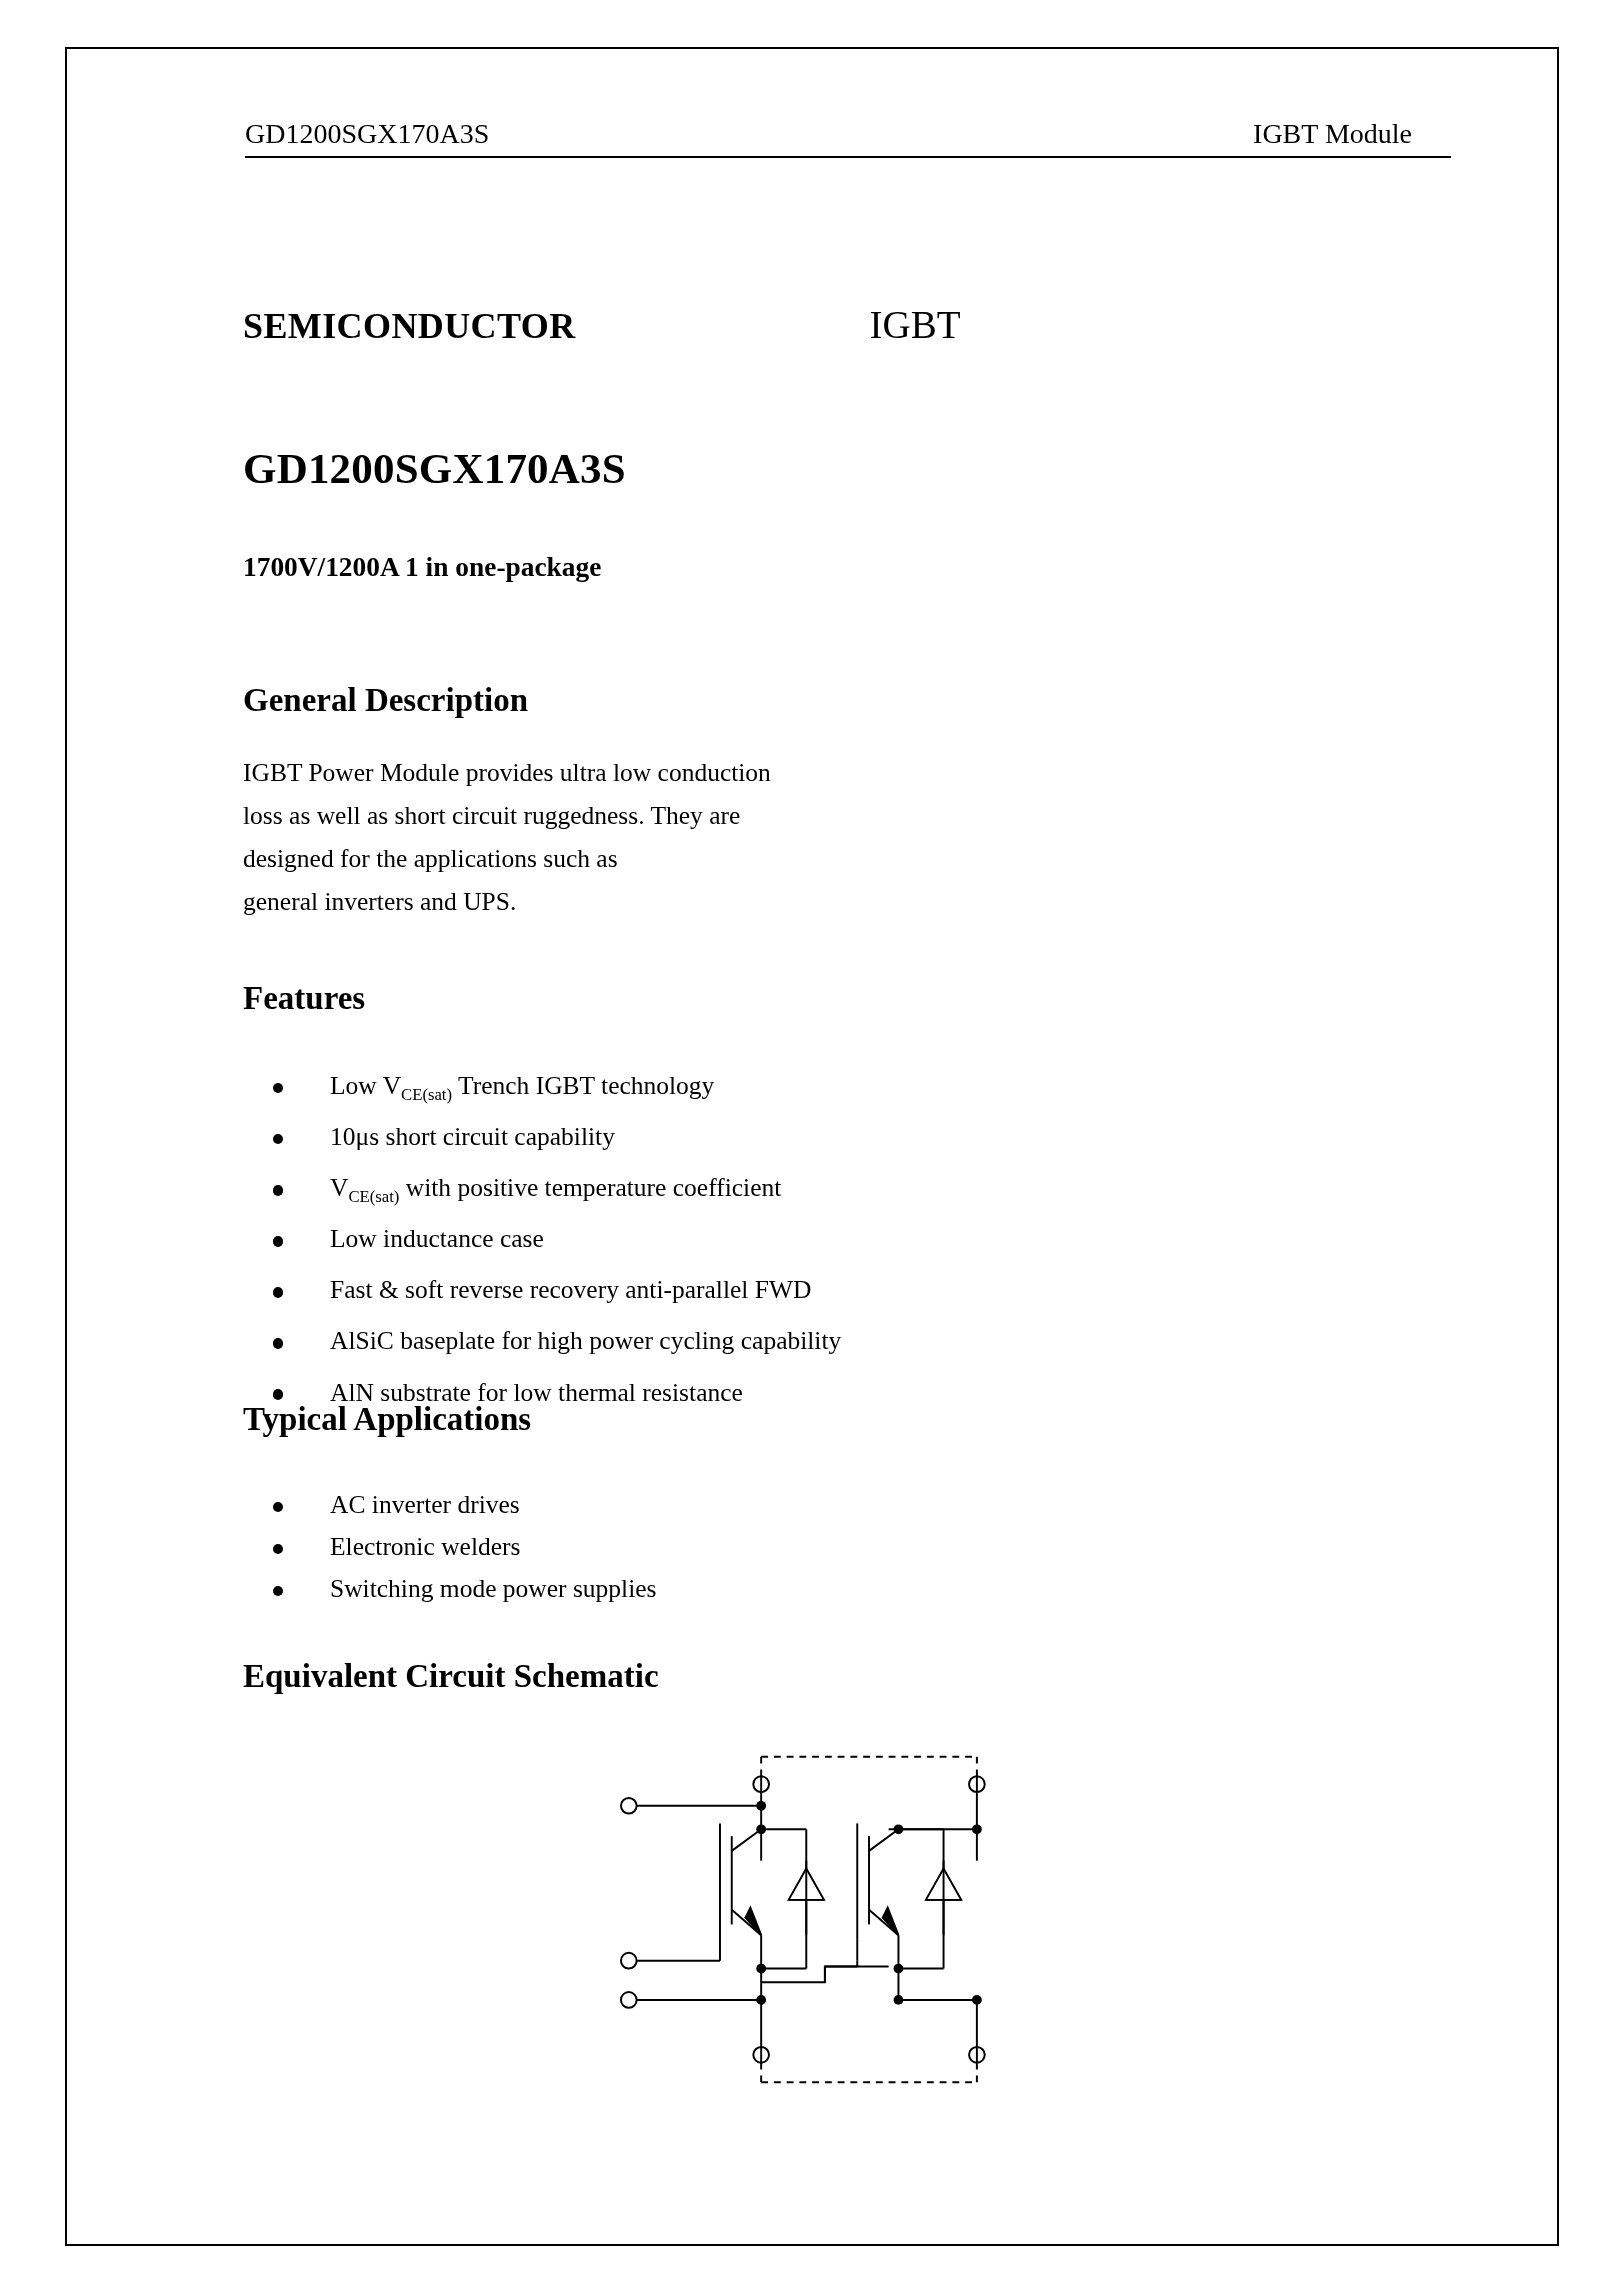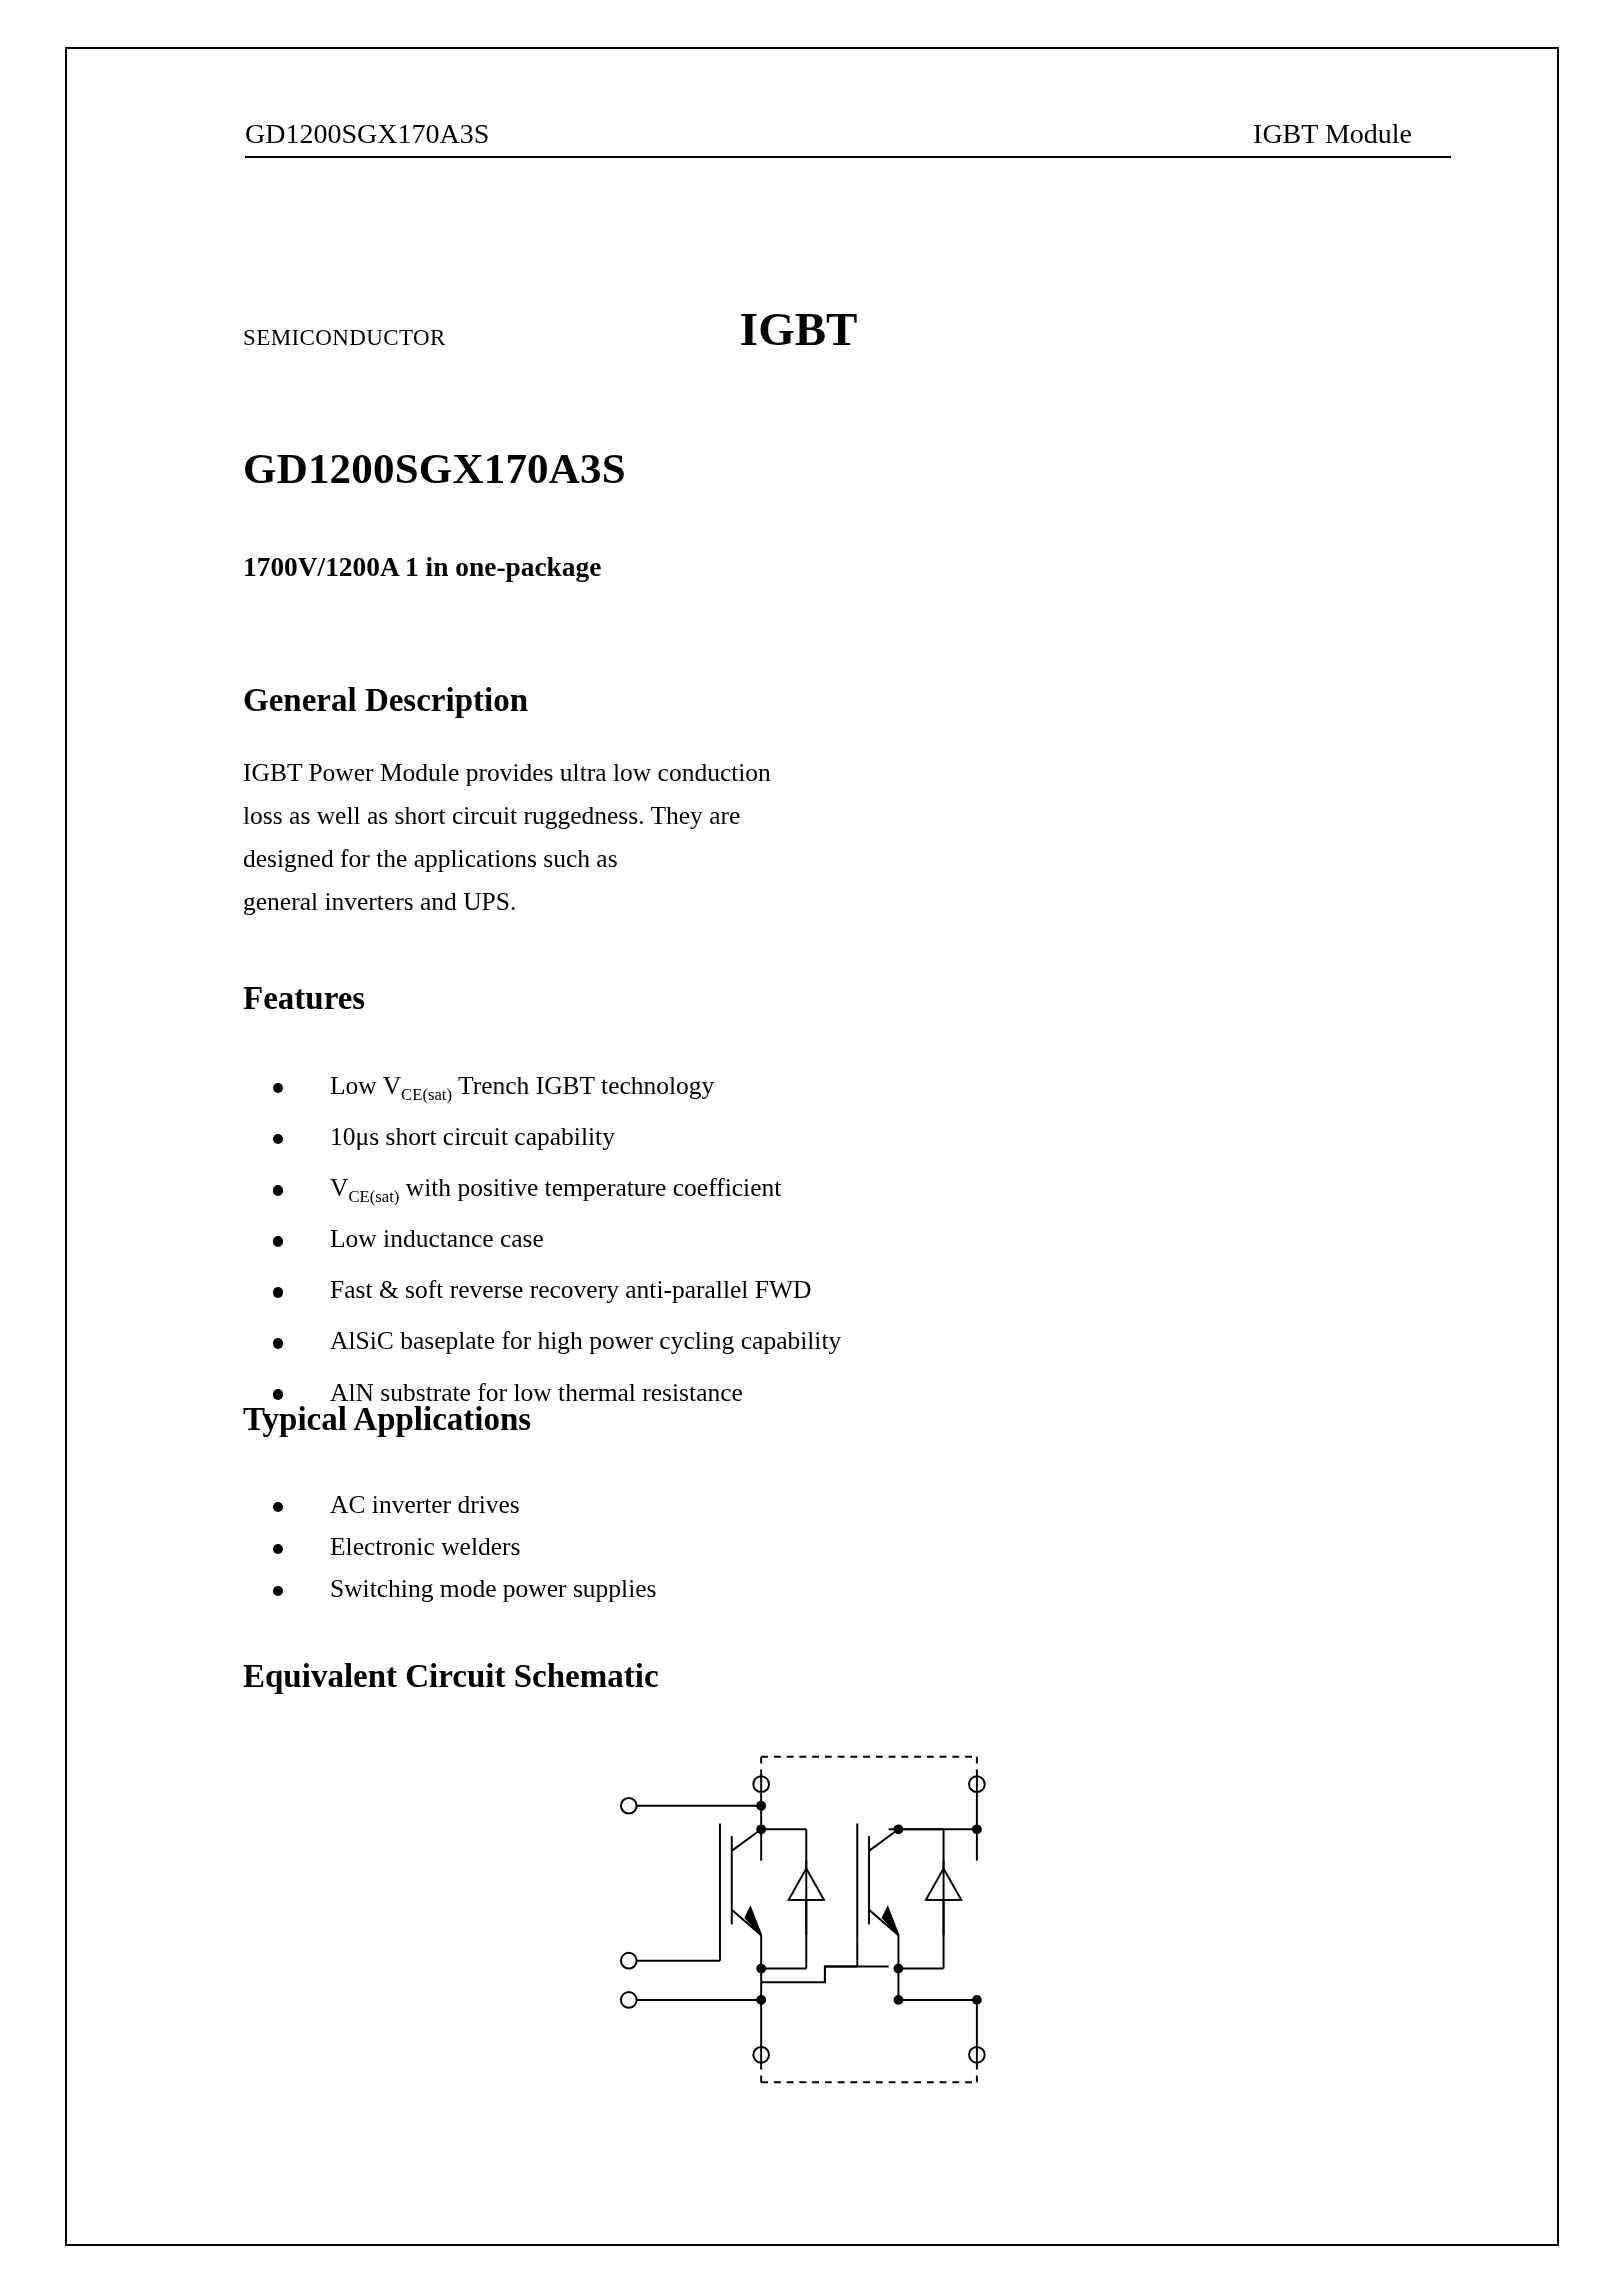--- a/index.html
+++ b/index.html
@@ -50,27 +50,27 @@
   
   .title-row {
     position: absolute;
     left: 178px;
     top: 255px;
     width: 980px;
     display: flex;
     align-items: baseline;
   }
   .semiconductor {
+    font-weight: bold;
+    font-size: 36px;
+    letter-spacing: 0.4px;
+  }
+  .igbt-big {
     font-weight: normal;
-    font-size: 23px;
-    letter-spacing: 0.4px;
-  }
-  .igbt-big {
-    font-weight: bold;
-    font-size: 47px;
+    font-size: 39px;
     margin-left: 294px;
   }
 
   .part-number {
     position: absolute;
     left: 178px;
     top: 397px;
     font-weight: bold;
     font-size: 43px;
     letter-spacing: 0.2px;

